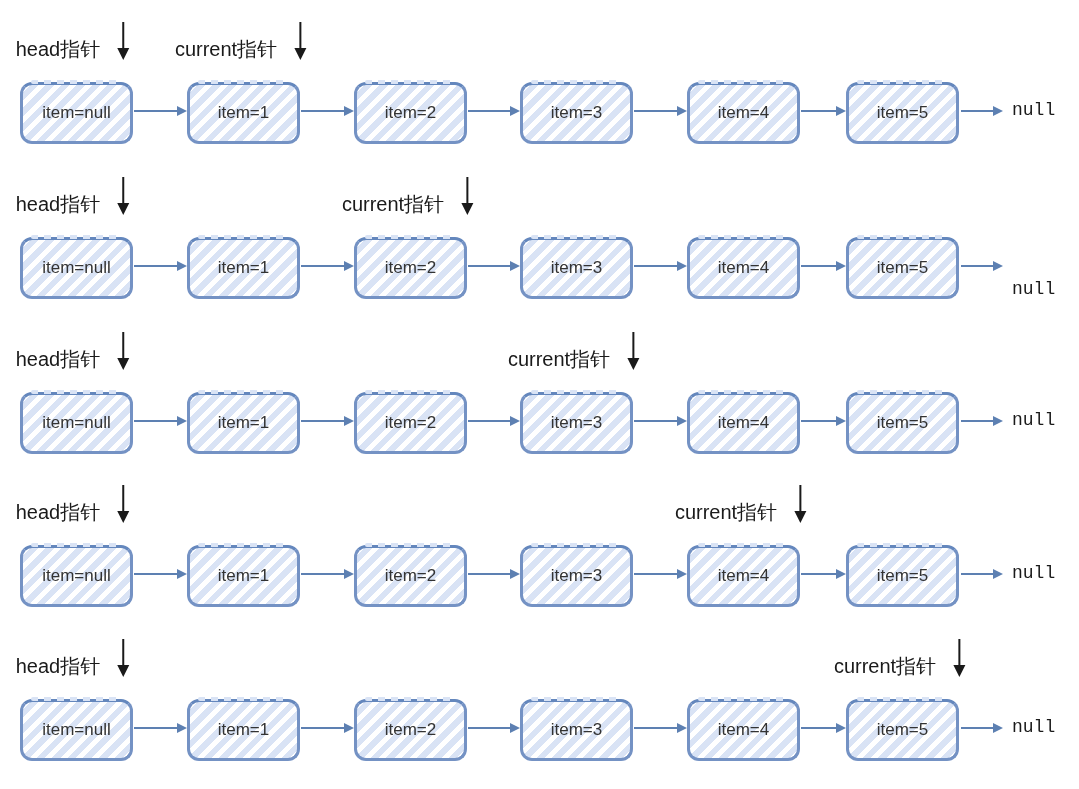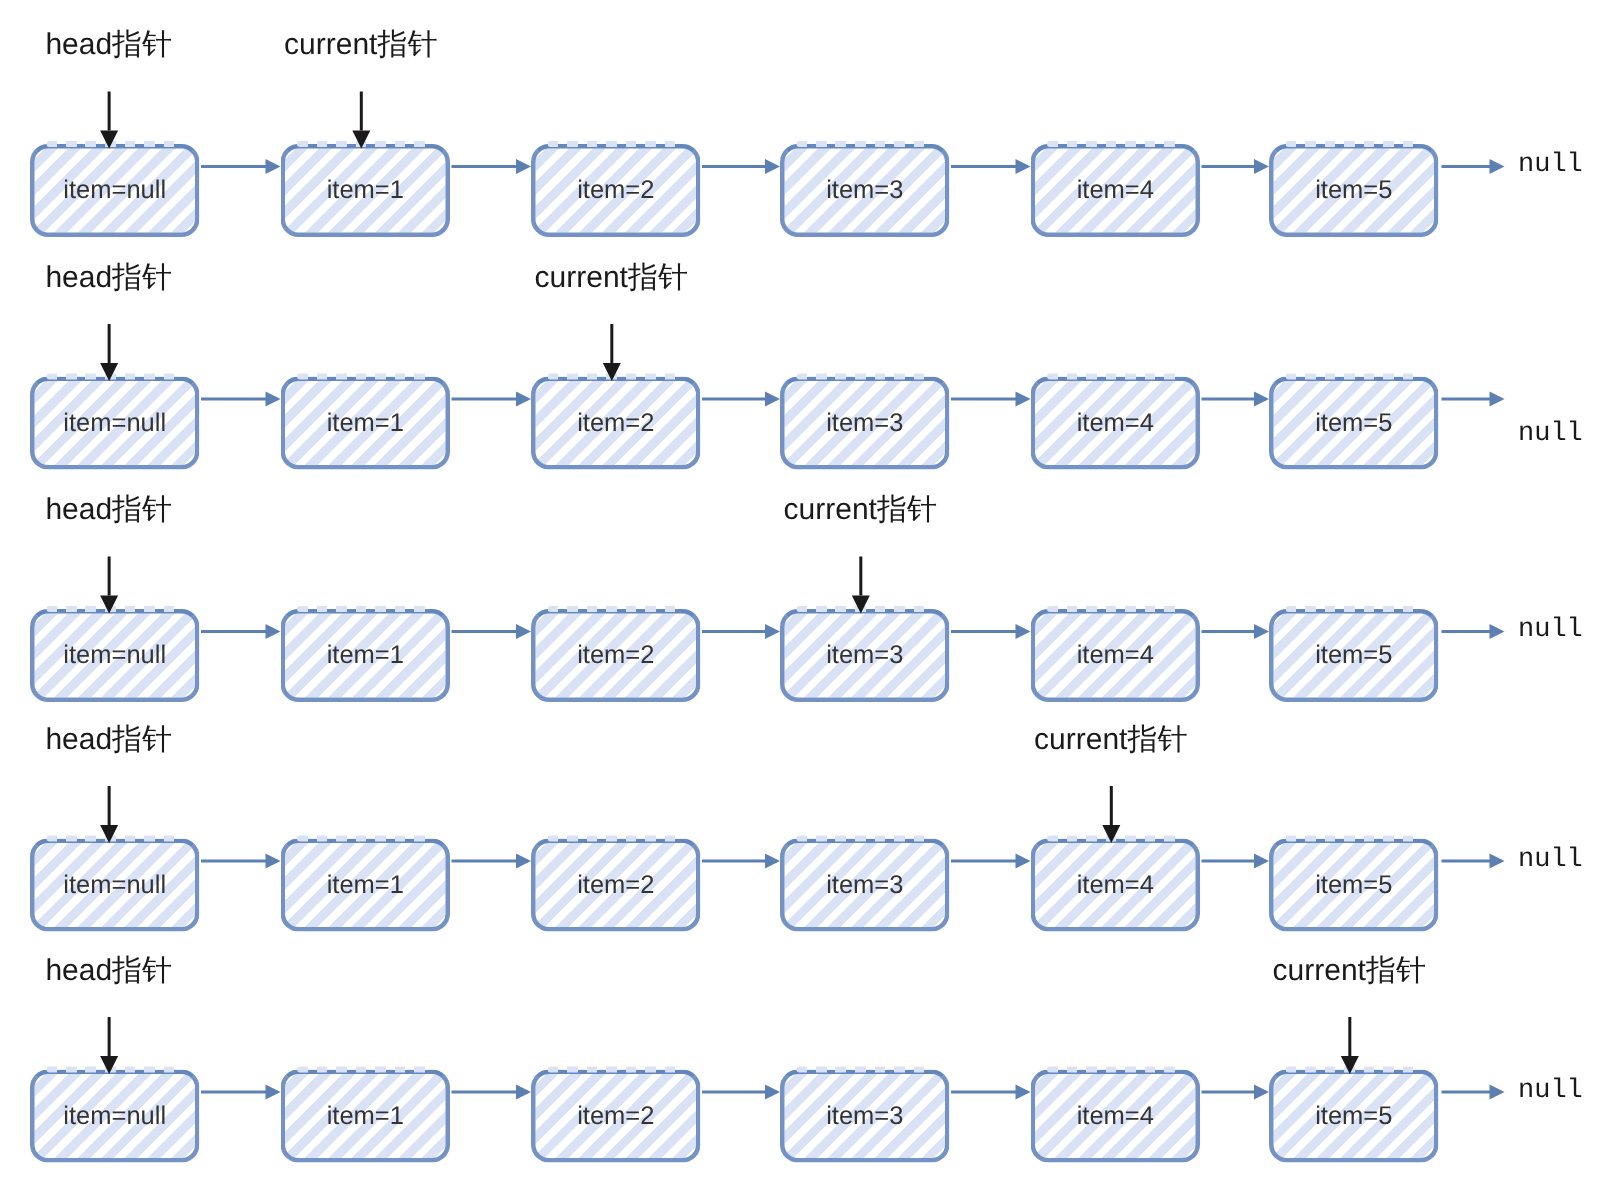--- a/index.html
+++ b/index.html
@@ -20,21 +20,21 @@
   }
   .row {
     position: absolute;
     left: 0;
     width: 1079px;
     height: 0;
   }
   
   .node {
     position: absolute;
-    top: 14px;
+    top: 0;
     box-sizing: border-box;
     width: 113px;
     height: 62px;
     border: 3px solid var(--node-border);
     border-top-color: var(--node-border-top);
     border-radius: 12px;
     background: repeating-linear-gradient(
       135deg,
       var(--node-fill) 0px, var(--node-fill) 5px,
       var(--node-stripe) 5px, var(--node-stripe) 11px
@@ -87,22 +87,22 @@
     font-size: 18px;
     color: var(--label-text);
     font-family: Liberation Mono, monospace;
   }
   
   .pointer {
     position: absolute;
     top: -63px;
     transform: translateX(-50%);
     display: flex;
-    flex-direction: column;
-    align-items: center;
+    flex-direction: row;
+    align-items: flex-end;
     gap: 17px;
   }
   .ptr-label {
     font-size: 20px;
     line-height: 22px;
     color: var(--label-text);
     white-space: nowrap;
   }
   .ptr-arrow {
     display: flex;

